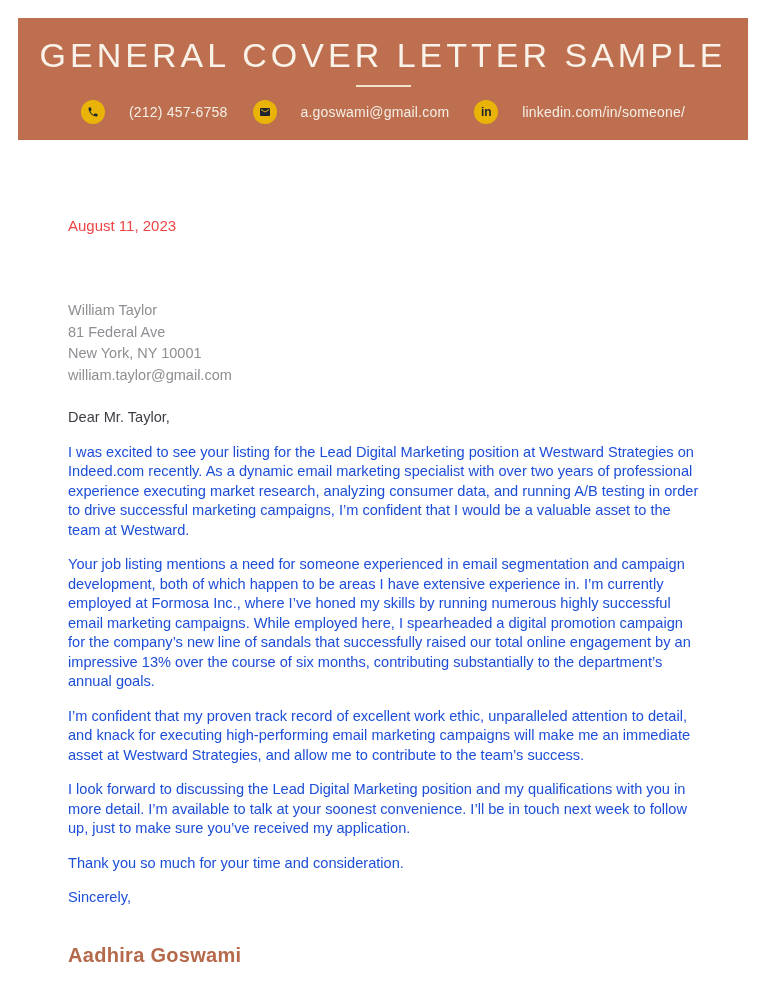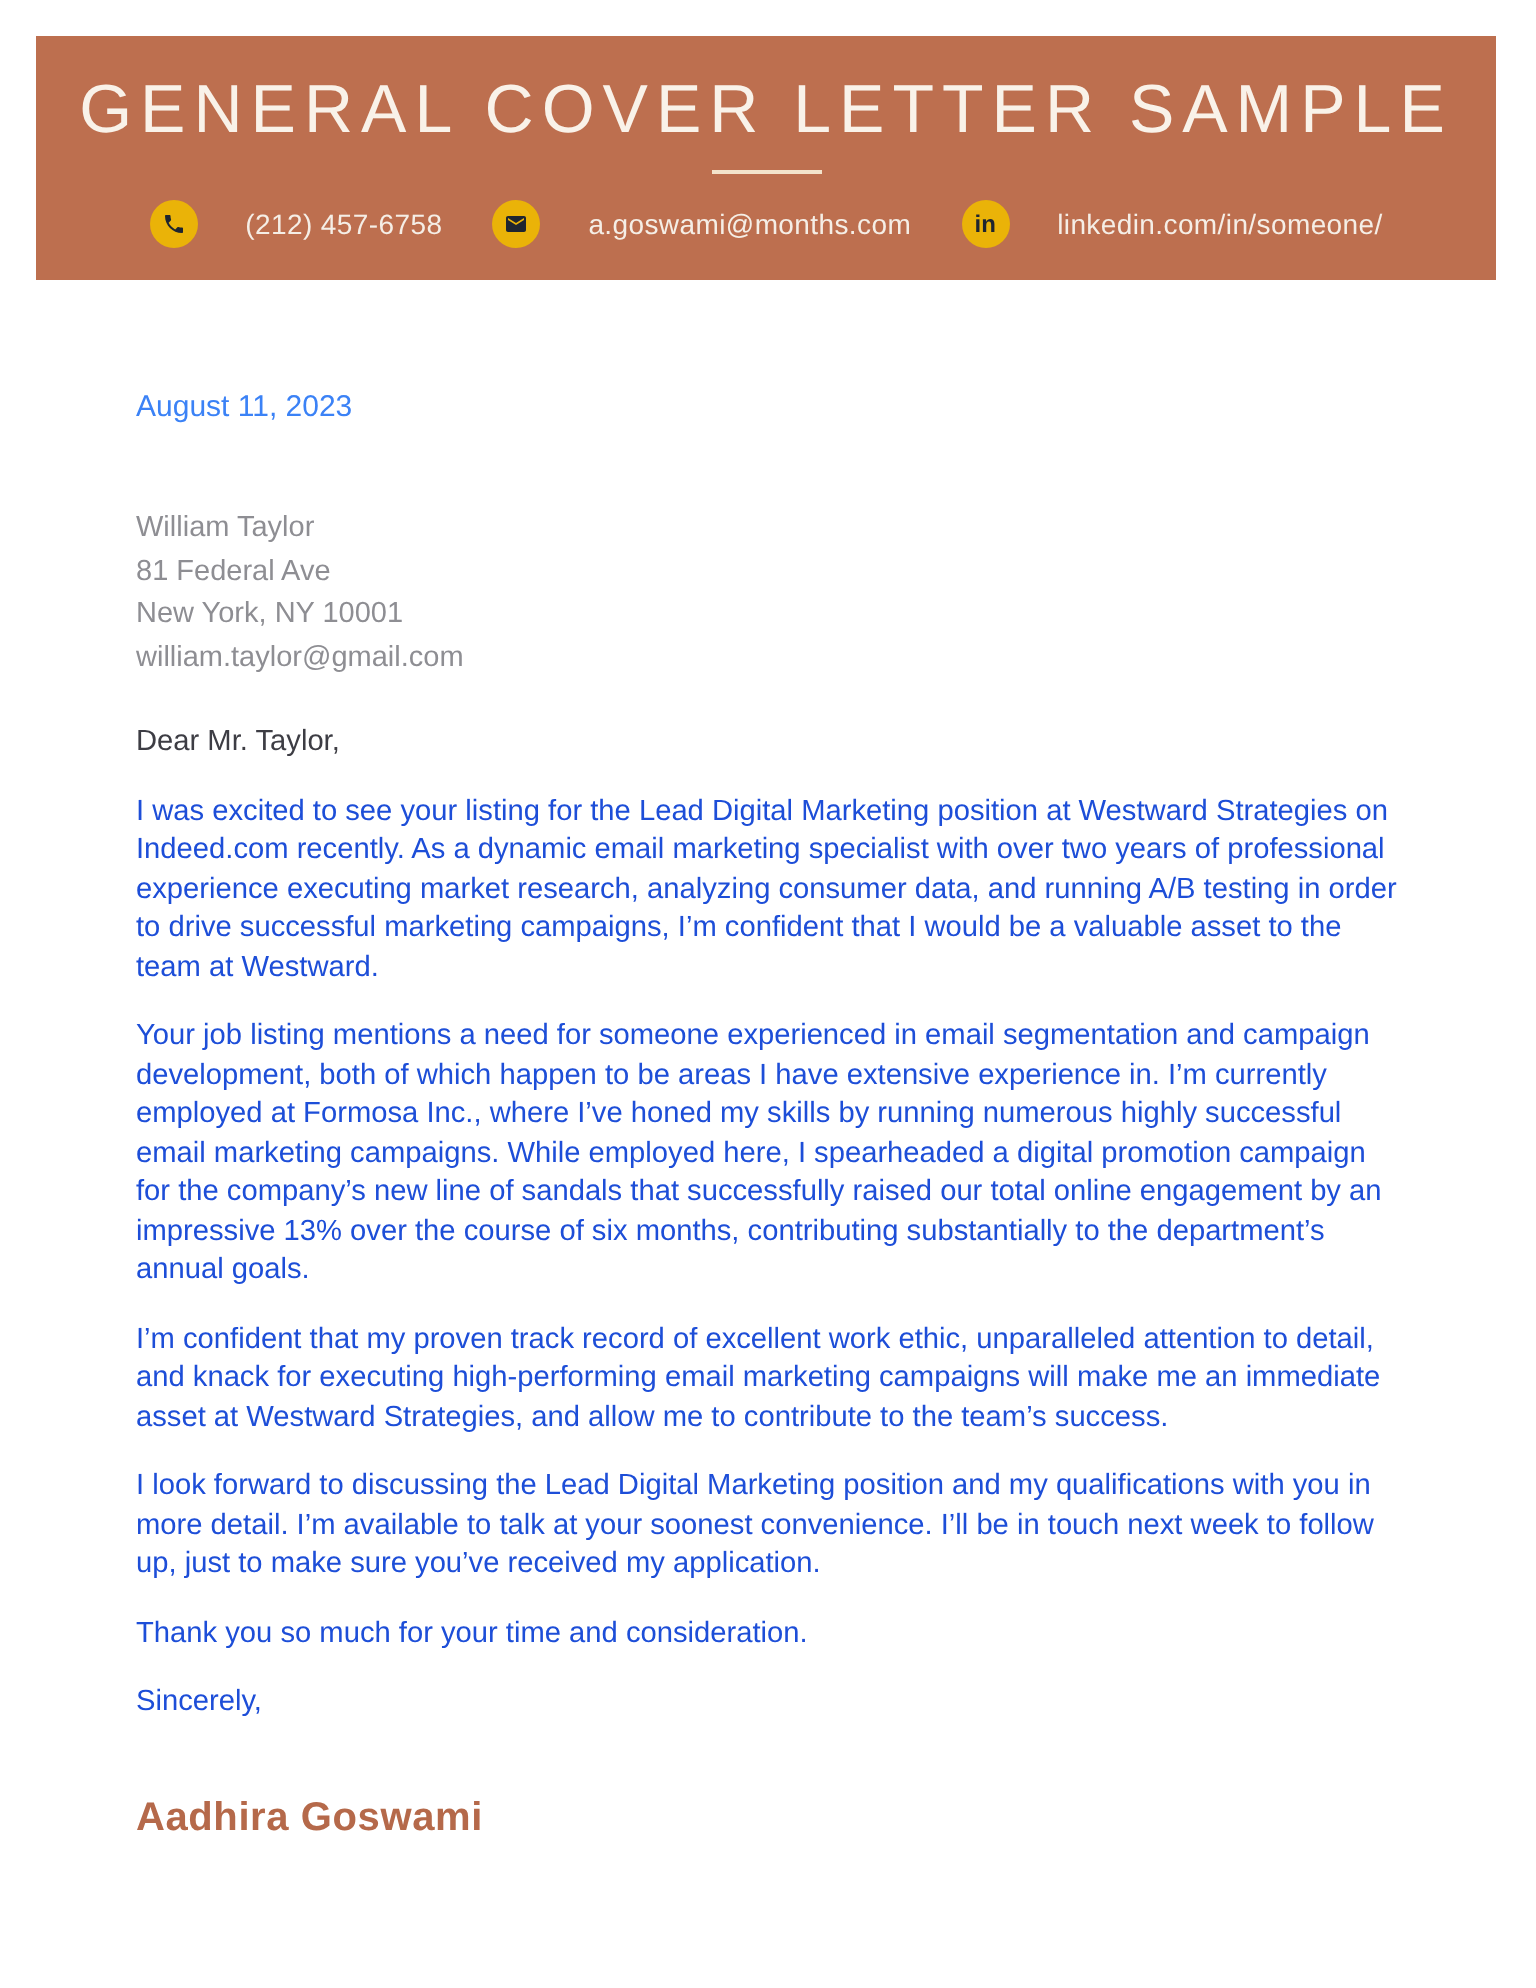--- a/index.html
+++ b/index.html
@@ -78,27 +78,27 @@
   }
   
   .letter {
     position: absolute;
     left: 68px;
     top: 140px;
     width: 634px;
     color: #3d3d44;
   }
   .date {
-    margin-top: 54px;
+    margin-top: 76px;
     font-size: 15px;
     line-height: 20px;
-    color: #3b82f6;
+    color: #ef4444;
   }
   .recipient {
-    margin-top: 40px;
+    margin-top: 64px;
     color: #8e8e93;
     font-size: 14.5px;
   }
   .recipient p { line-height: 21.5px; }
   .salutation {
     margin-top: 22px;
     font-size: 14.6px;
     line-height: 19.5px;
     color: #3d3d44;
   }
@@ -134,21 +134,21 @@
         </span>
         <span class="contact-text">(212) 457-6758</span>
       </div>
 
       <div class="contact">
         <span class="icon-circle">
           <svg width="12" height="12" viewBox="0 0 24 24" fill="#1e2530" aria-hidden="true">
             <path d="M20 4H4c-1.1 0-2 .9-2 2v12c0 1.1.9 2 2 2h16c1.1 0 2-.9 2-2V6c0-1.1-.9-2-2-2zm0 4l-8 5-8-5V6l8 5 8-5v2z"></path>
           </svg>
         </span>
-        <span class="contact-text">a.goswami@months.com</span>
+        <span class="contact-text">a.goswami@gmail.com</span>
       </div>
 
       <div class="contact">
         <span class="icon-circle">
           <span class="in-glyph">in</span>
         </span>
         <span class="contact-text">linkedin.com/in/someone/</span>
       </div>
 
     </div>

